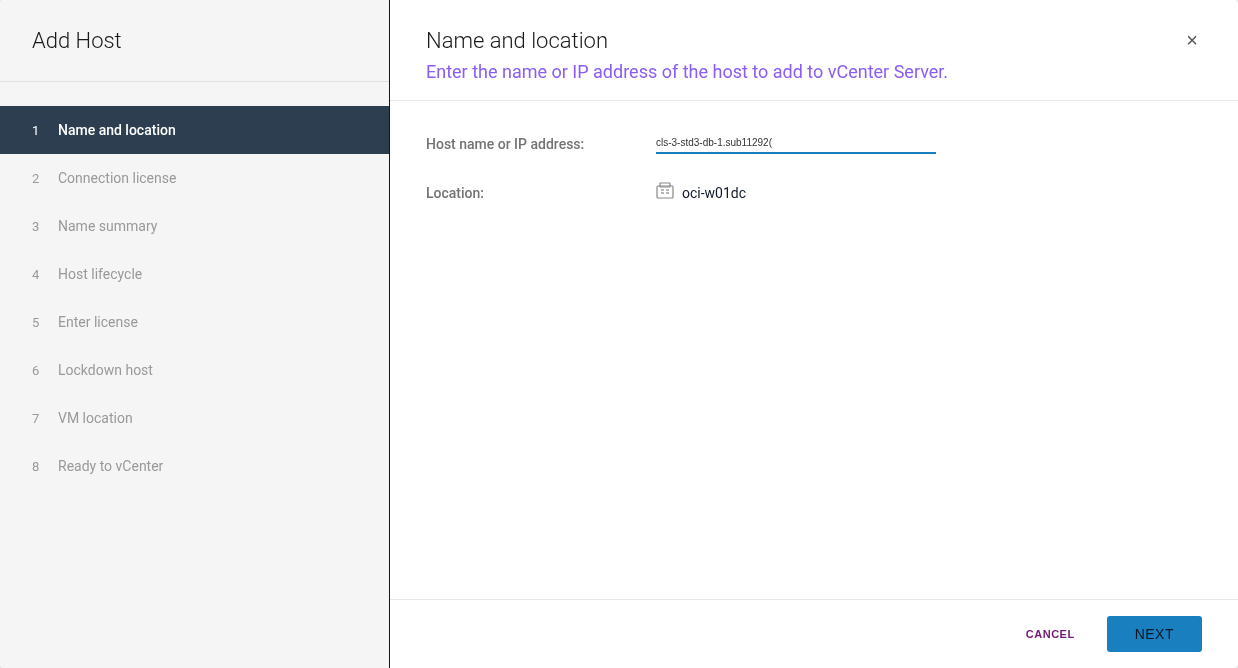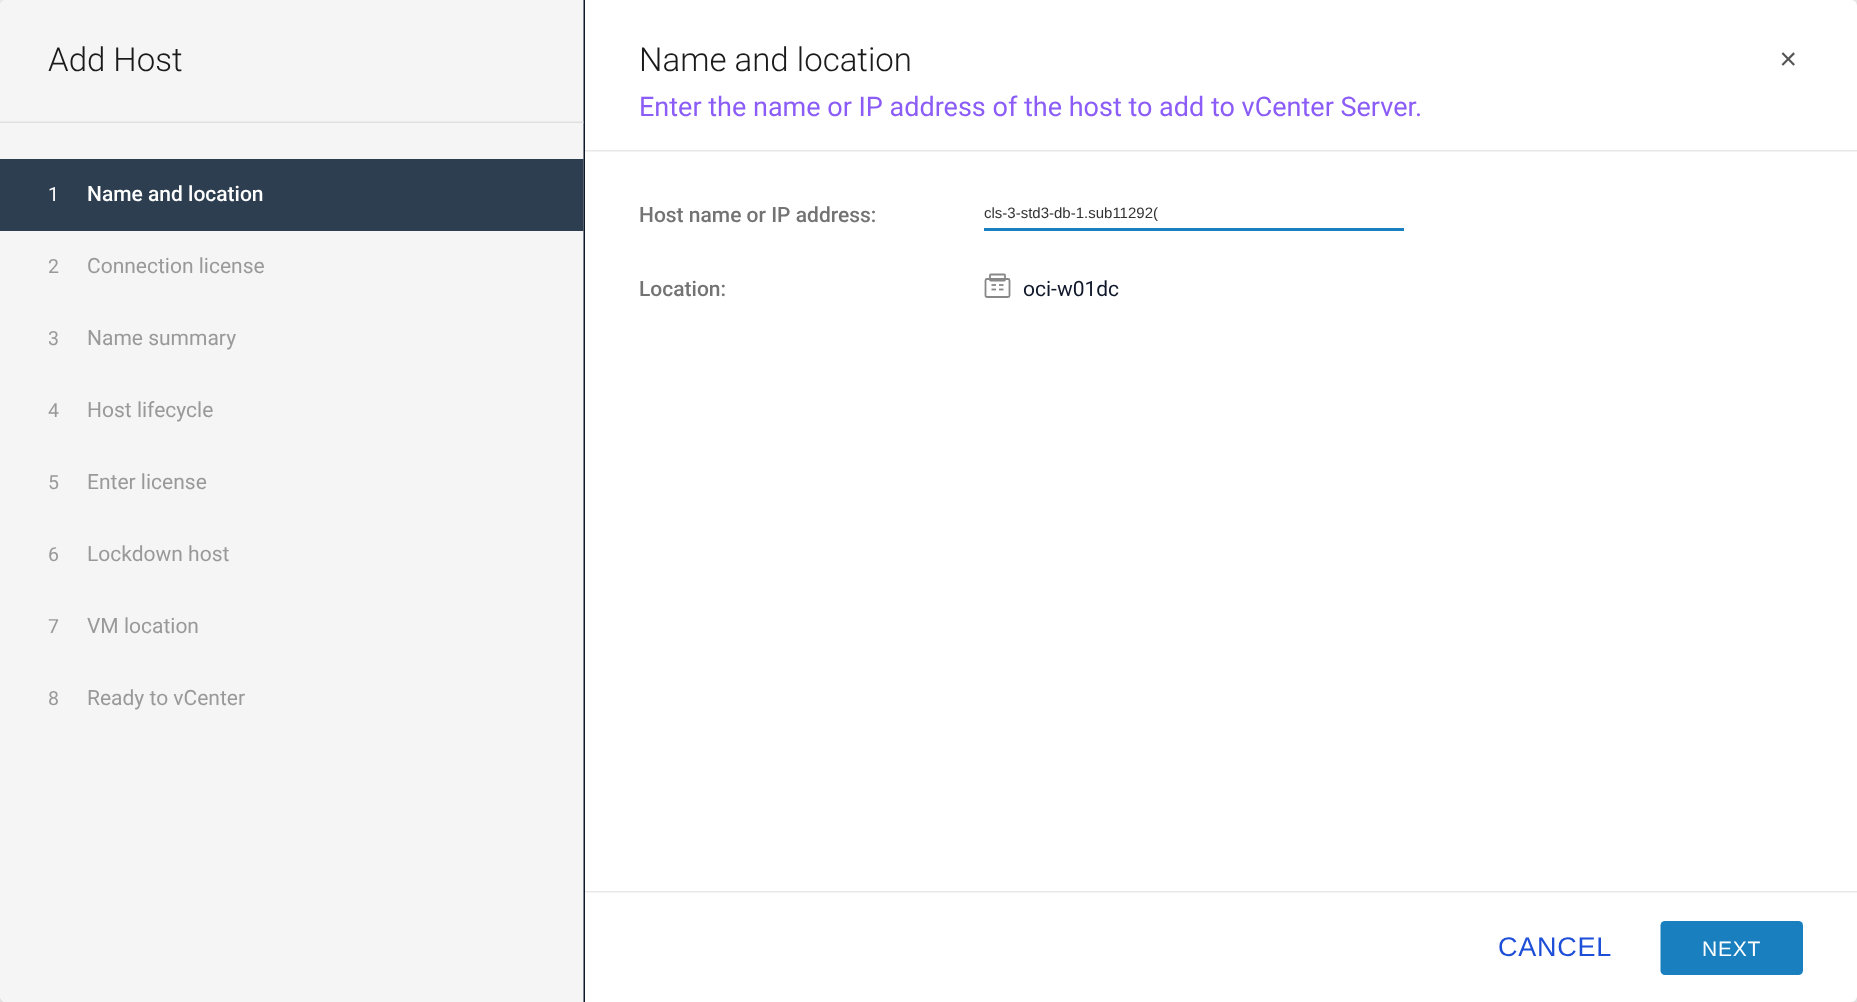--- a/index.html
+++ b/index.html
@@ -152,30 +152,30 @@
       align-items: center;
       justify-content: flex-end;
       padding: 16px 36px;
       border-top: 1px solid #e8e8e8;
       gap: 12px;
     }
     .btn-cancel {
       background: none;
       border: none;
       cursor: pointer;
-      font-size: 18px;
-      color: #1d4ed8;
-      font-weight: 400;
+      font-size: 11px;
+      color: #701a75;
+      font-weight: 700;
       padding: 10px 20px;
       letter-spacing: 0.5px;
       text-transform: uppercase;
     }
     .btn-next {
       background: #1a7fbf;
-      color: #ffffff;
+      color: #0f172a;
       border: none;
       border-radius: 3px;
       font-size: 14px;
       font-weight: 500;
       padding: 10px 28px;
       cursor: pointer;
       letter-spacing: 0.5px;
       text-transform: uppercase;
     }
   </style>

